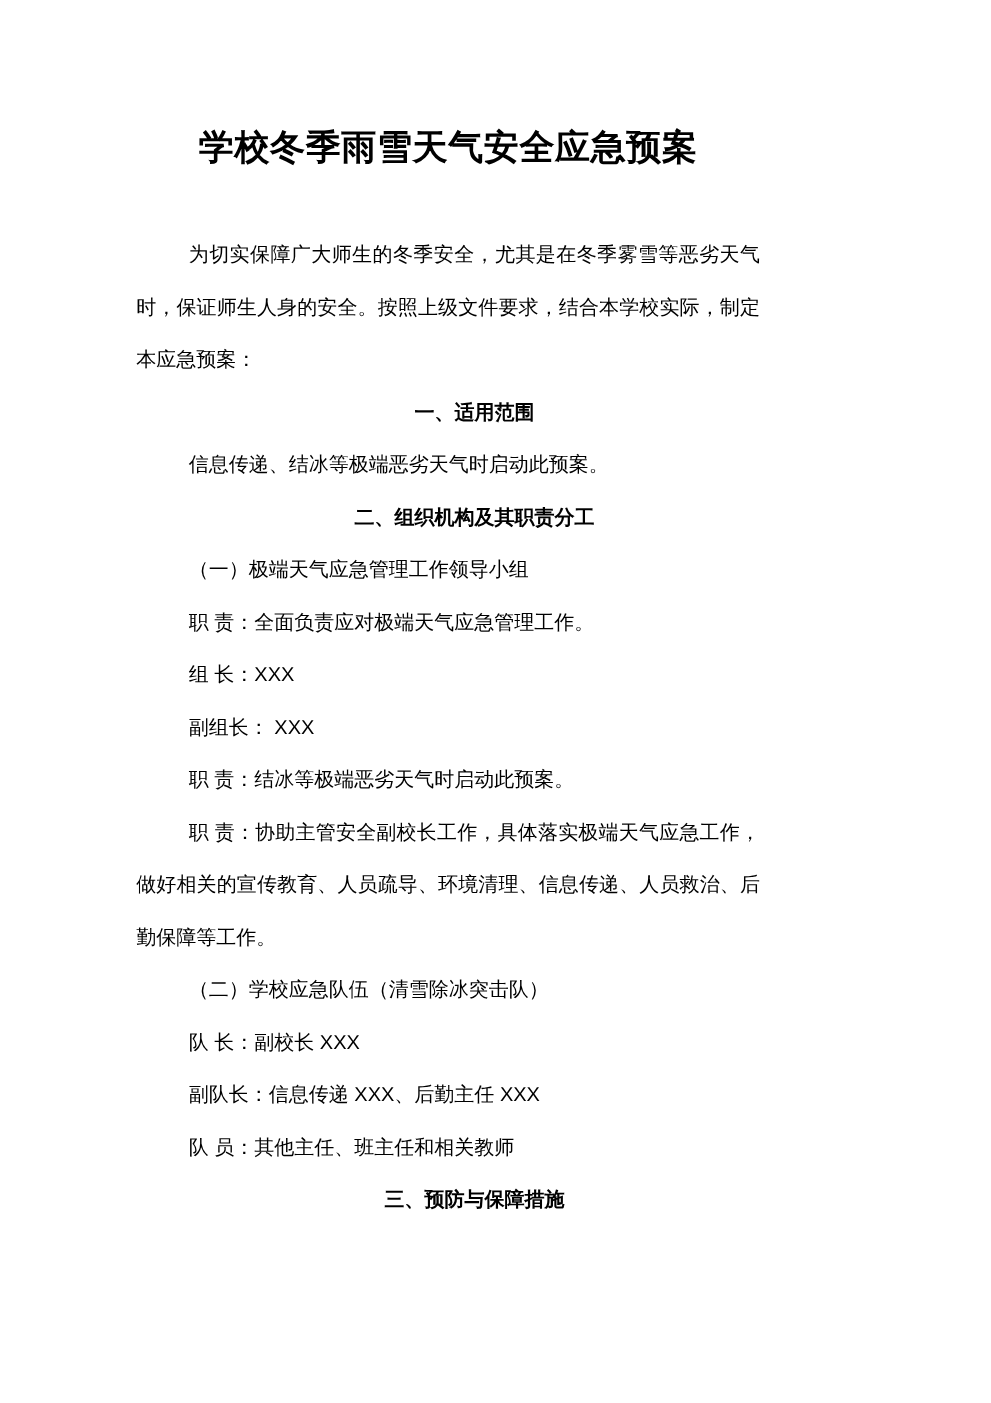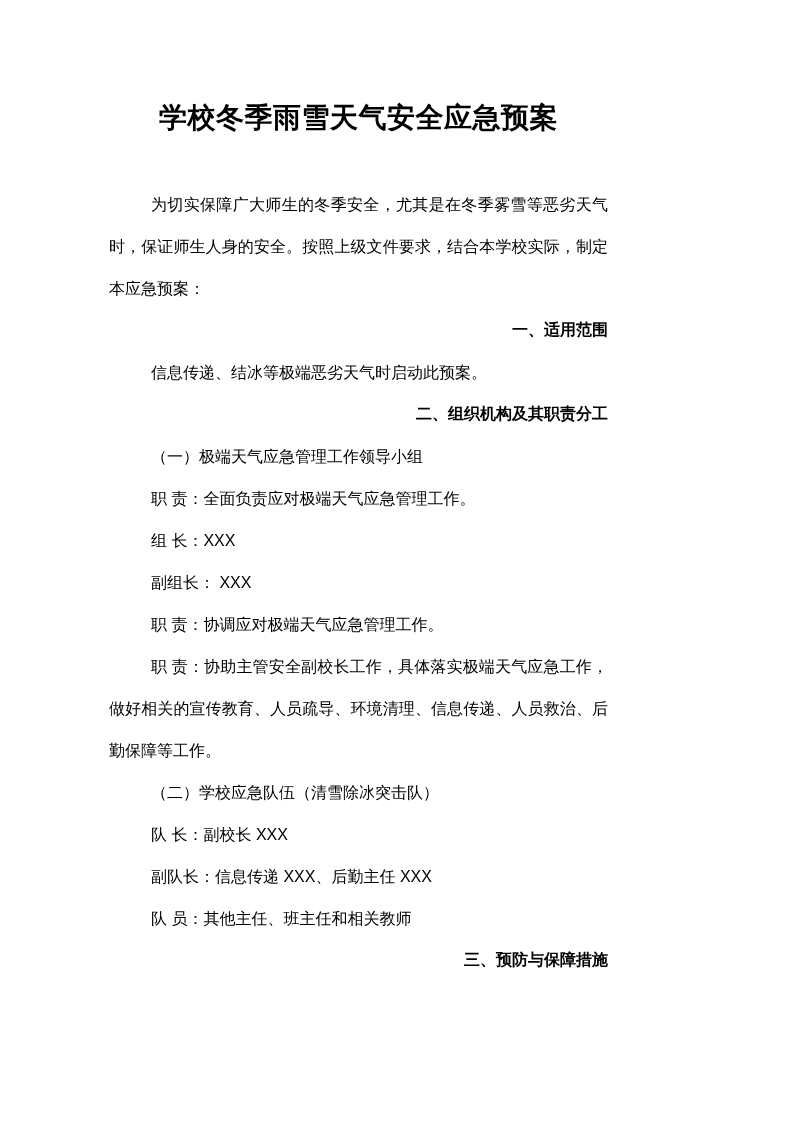--- a/index.html
+++ b/index.html
@@ -31,40 +31,39 @@
   p.para {
     margin: 0;
     font-size: 16px;
     line-height: 42px;
     text-indent: 42px;
     text-align: justify;
     text-justify: inter-ideograph;
   }
   p.para.heading {
     font-weight: bold;
-    text-align: right;
-    font-family: Liberation Mono, monospace;
+    text-align: center;
   }
 </style>
 </head>
 <body>
 
 <div class="page">
   <div class="content">
     <h1 class="doc-title">学校冬季雨雪天气安全应急预案</h1>
 
     <p class="para">为切实保障广大师生的冬季安全，尤其是在冬季雾雪等恶劣天气时，保证师生人身的安全。按照上级文件要求，结合本学校实际，制定本应急预案：</p>
     <p class="para heading">一、适用范围</p>
     <p class="para">信息传递、结冰等极端恶劣天气时启动此预案。</p>
     <p class="para heading">二、组织机构及其职责分工</p>
     <p class="para">（一）极端天气应急管理工作领导小组</p>
     <p class="para">职 责：全面负责应对极端天气应急管理工作。</p>
     <p class="para">组 长：XXX</p>
     <p class="para">副组长： XXX</p>
-    <p class="para">职 责：协调应对极端天气应急管理工作。</p>
+    <p class="para">职 责：结冰等极端恶劣天气时启动此预案。</p>
     <p class="para">职 责：协助主管安全副校长工作，具体落实极端天气应急工作，做好相关的宣传教育、人员疏导、环境清理、信息传递、人员救治、后勤保障等工作。</p>
     <p class="para">（二）学校应急队伍（清雪除冰突击队）</p>
     <p class="para">队 长：副校长 XXX</p>
     <p class="para">副队长：信息传递 XXX、后勤主任 XXX</p>
     <p class="para">队 员：其他主任、班主任和相关教师</p>
     <p class="para heading">三、预防与保障措施</p>
   </div>
 </div>
 
 </body></html>

